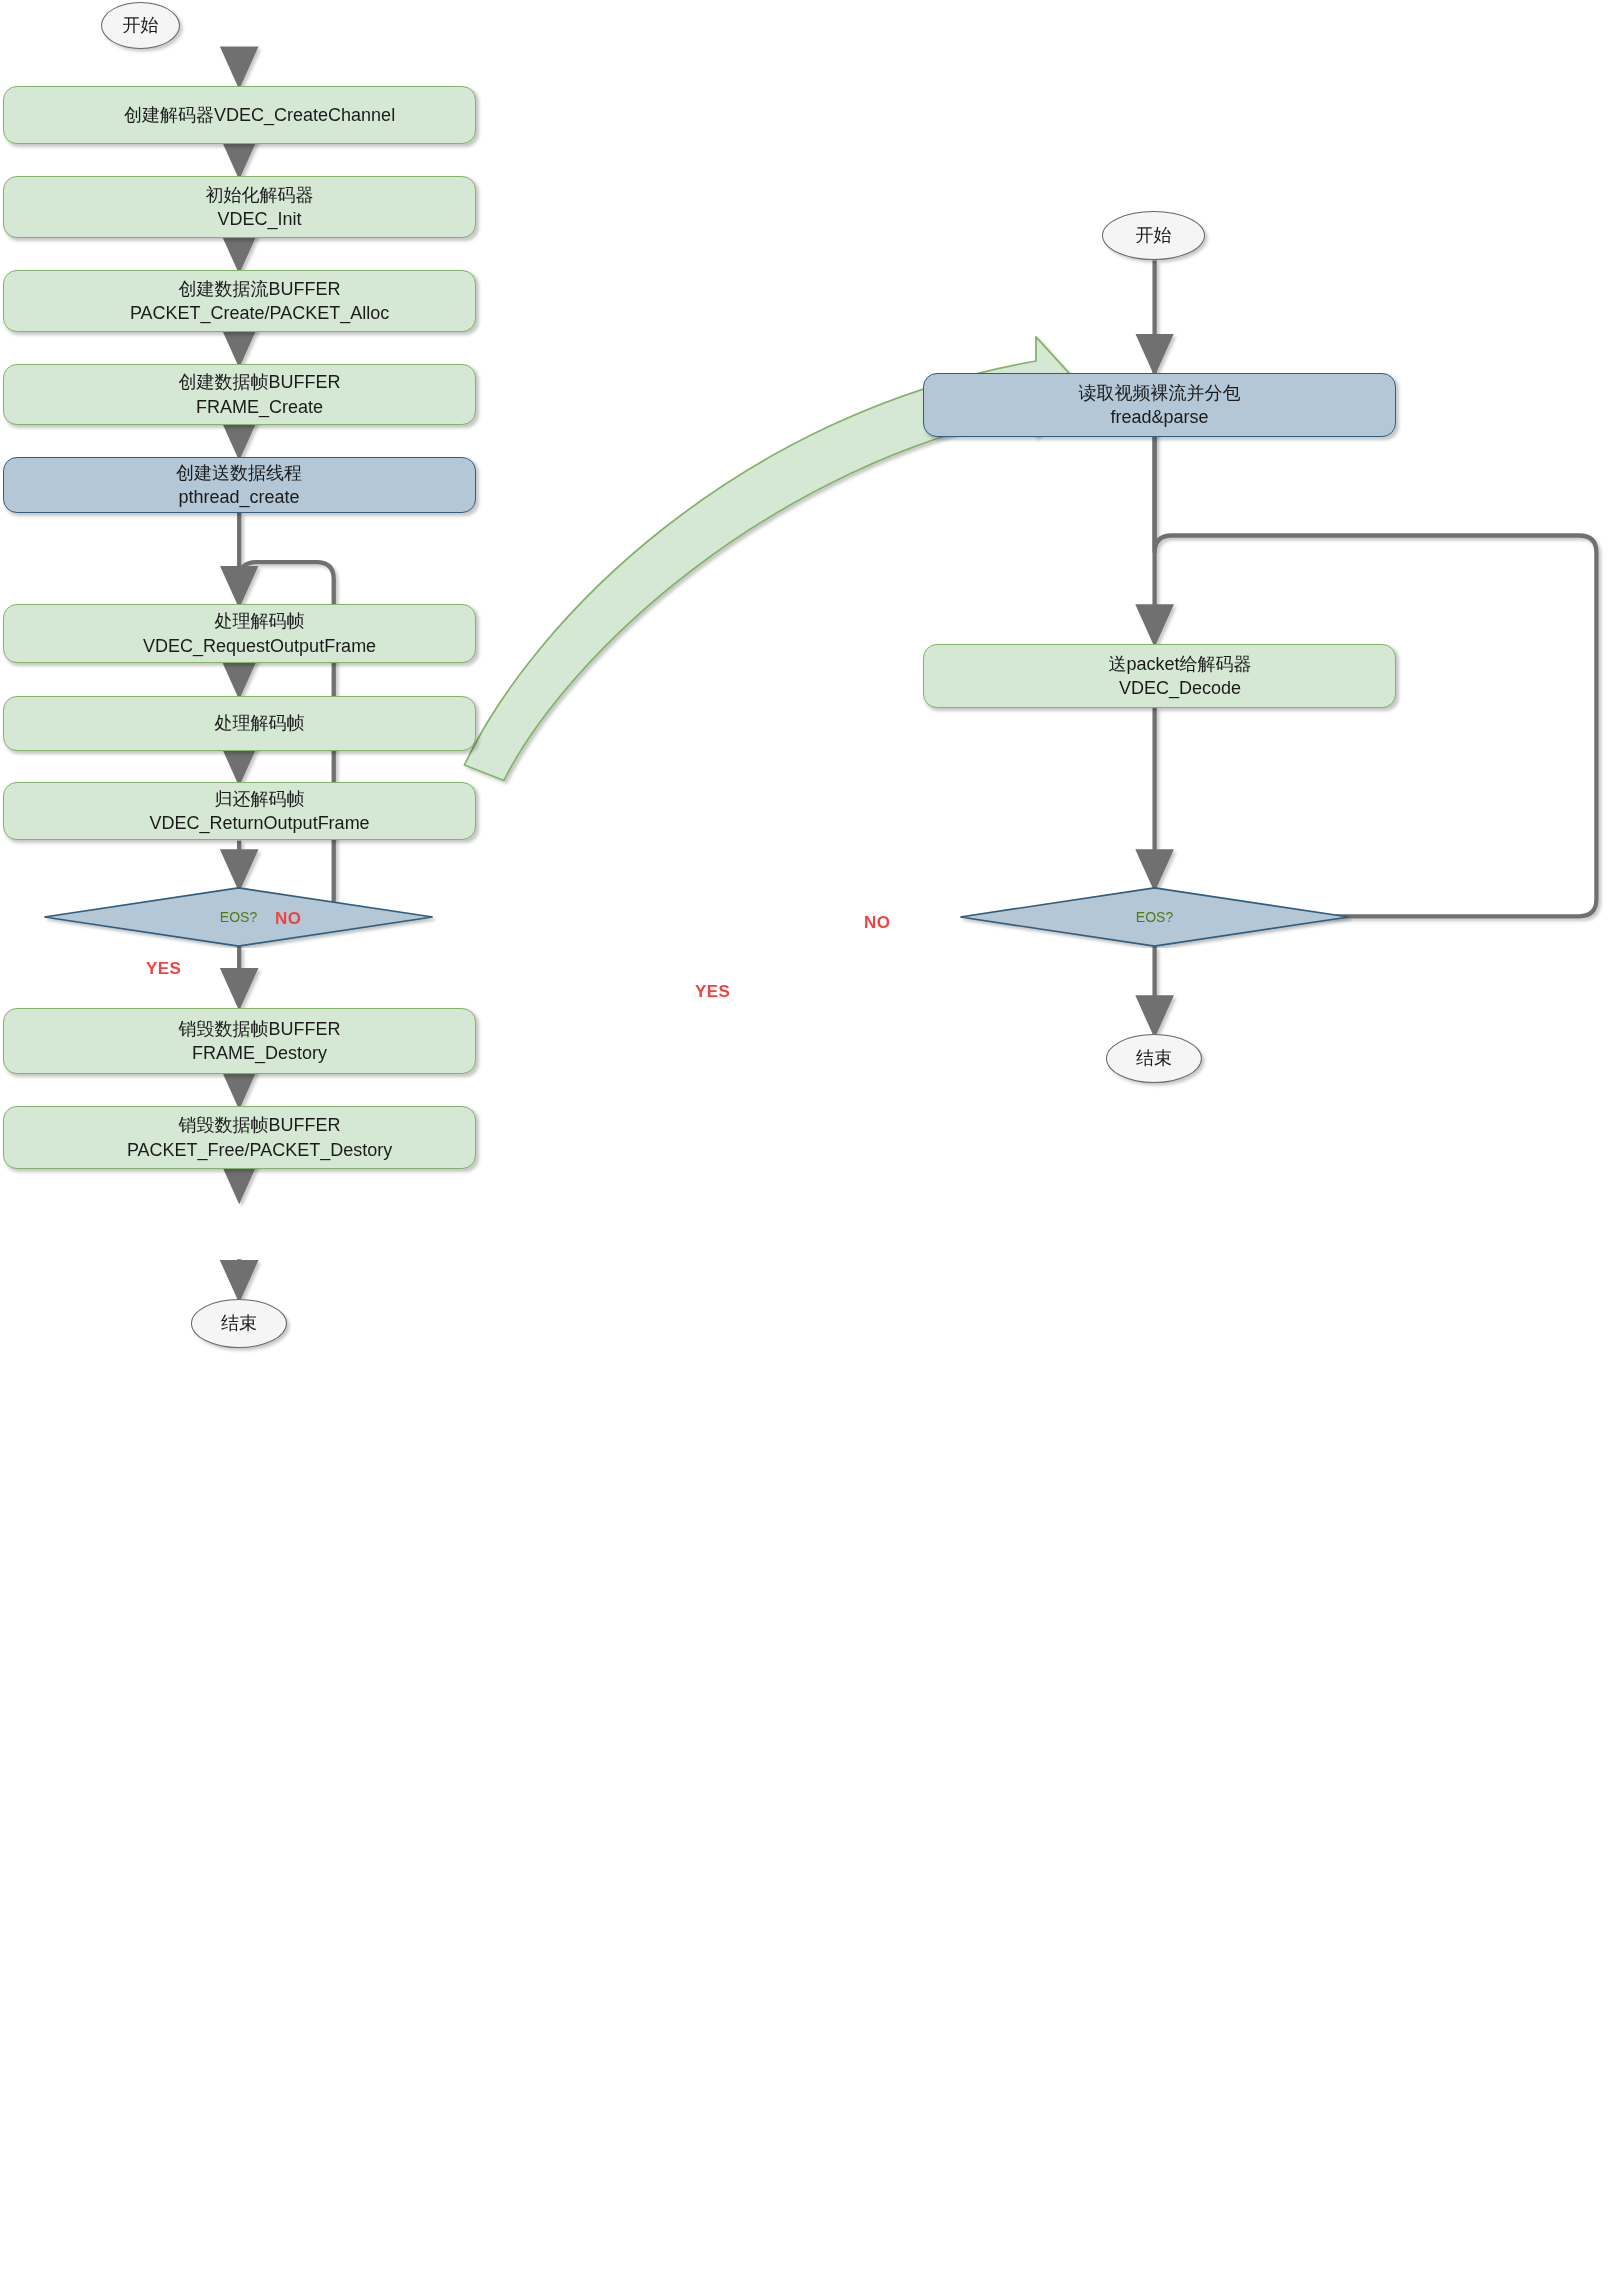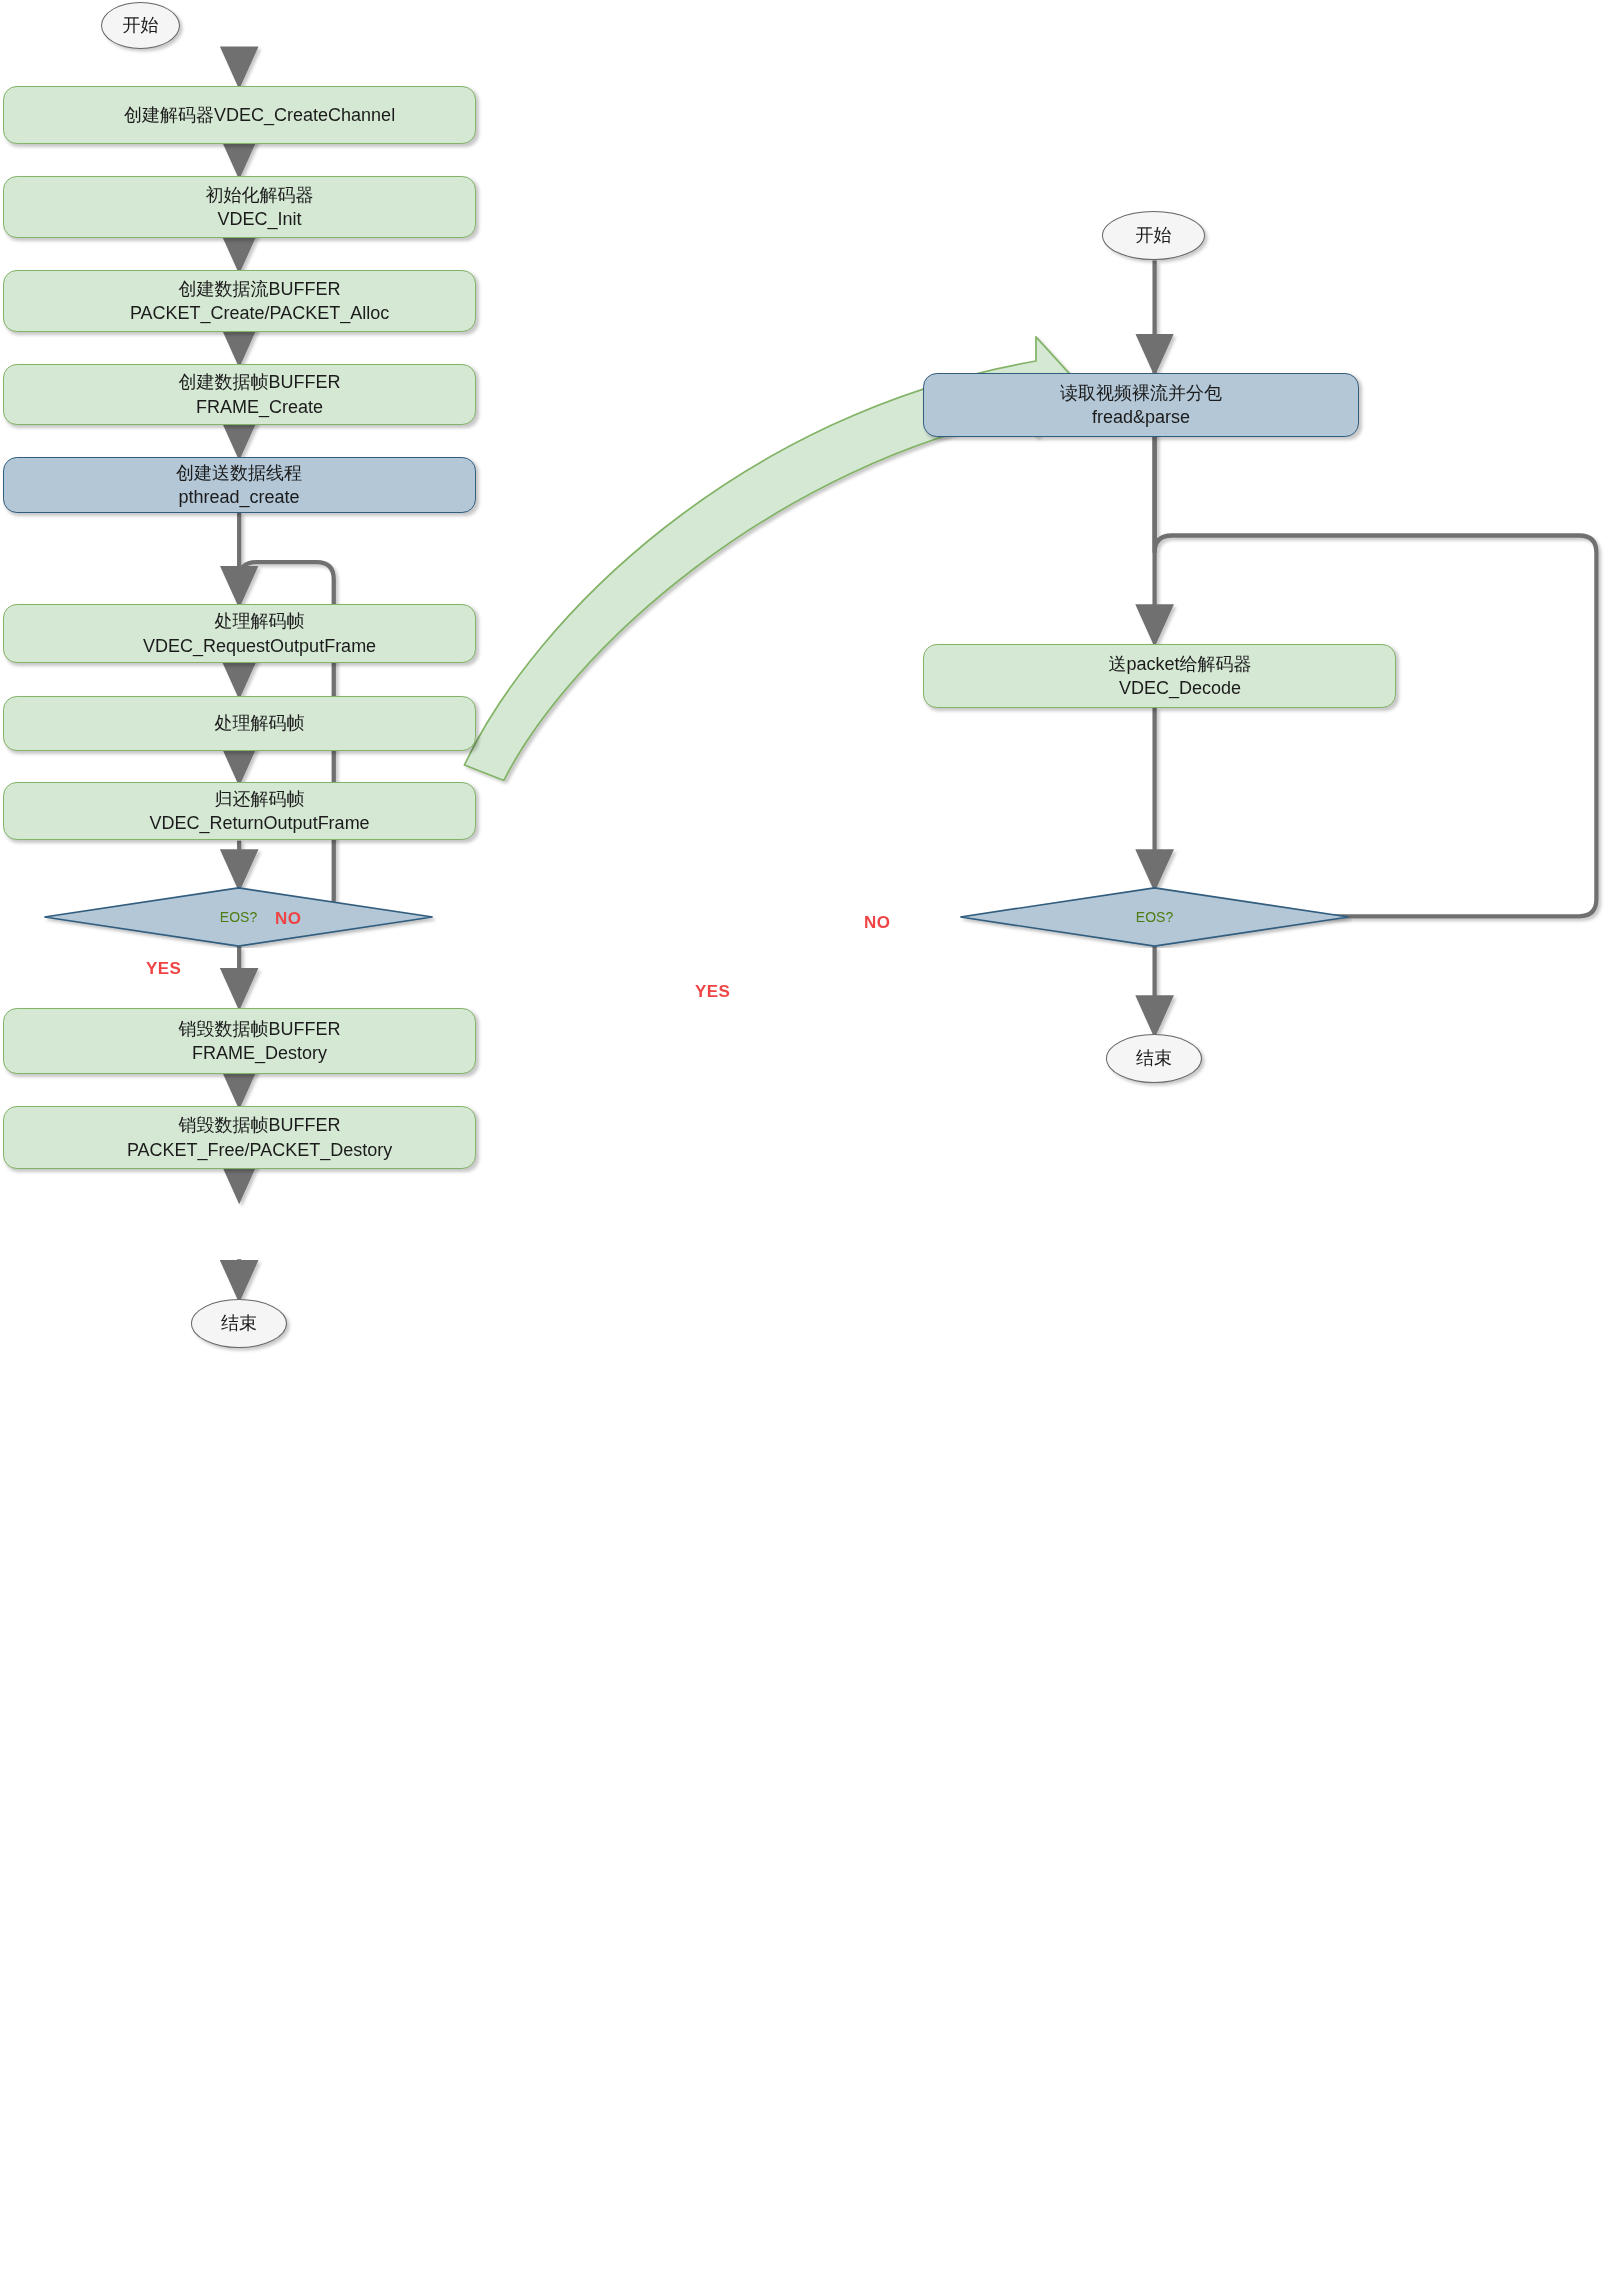--- a/index.html
+++ b/index.html
@@ -195,21 +195,21 @@
   </div>
 
   <div class="node process" style="left:2.6px; top:1106px; width:473px; height:63px;">
     <span class="node-label">销毁数据帧BUFFER
 PACKET_Free/PACKET_Destory</span>
   </div>
 
 
 <div class="node terminator" style="left: 191px; top: 1299px; width: 96px; height: 49px; border-radius: 50%;"><span class="node-label">结束</span></div>
     <div class="node terminator" style="left: 1102px; top: 211px; width: 103px; height: 49px; border-radius: 50%;"><span class="node-label">开始</span></div>
-    <div class="node accent" style="left: 923px; top: 373px; width: 436px; height: 64px;"><span class="node-label">读取视频裸流并分包
+    <div class="node accent" style="left: 923px; top: 373px; width: 473px; height: 64px;"><span class="node-label">读取视频裸流并分包
 fread&amp;parse</span></div>
     <div class="node process" style="left: 923px; top: 644px; width: 473px; height: 64px;"><span class="node-label">送packet给解码器
 VDEC_Decode</span></div>
     <div class="node terminator" style="left: 1106px; top: 1034px; width: 96px; height: 49px; border-radius: 50%;"><span class="node-label">结束</span></div>
     <div class="decision" style="left: 957px; top: 886px; width: 395px; height: 62px;">
       <svg width="395" height="62" viewBox="0 0 460 72" style="position:absolute;left:0;top:0;">
         <filter id="dshadow2" x="-20%" y="-25%" width="150%" height="160%">
           <feDropShadow dx="3" dy="3" stdDeviation="1.6" flood-color="#000000" flood-opacity="0.25"></feDropShadow>
         </filter>
         <polygon points="230,2 456,36 230,70 4,36" fill="#b3c7d7" stroke="#315d7e" stroke-width="2" filter="url(#dshadow2)"></polygon>

